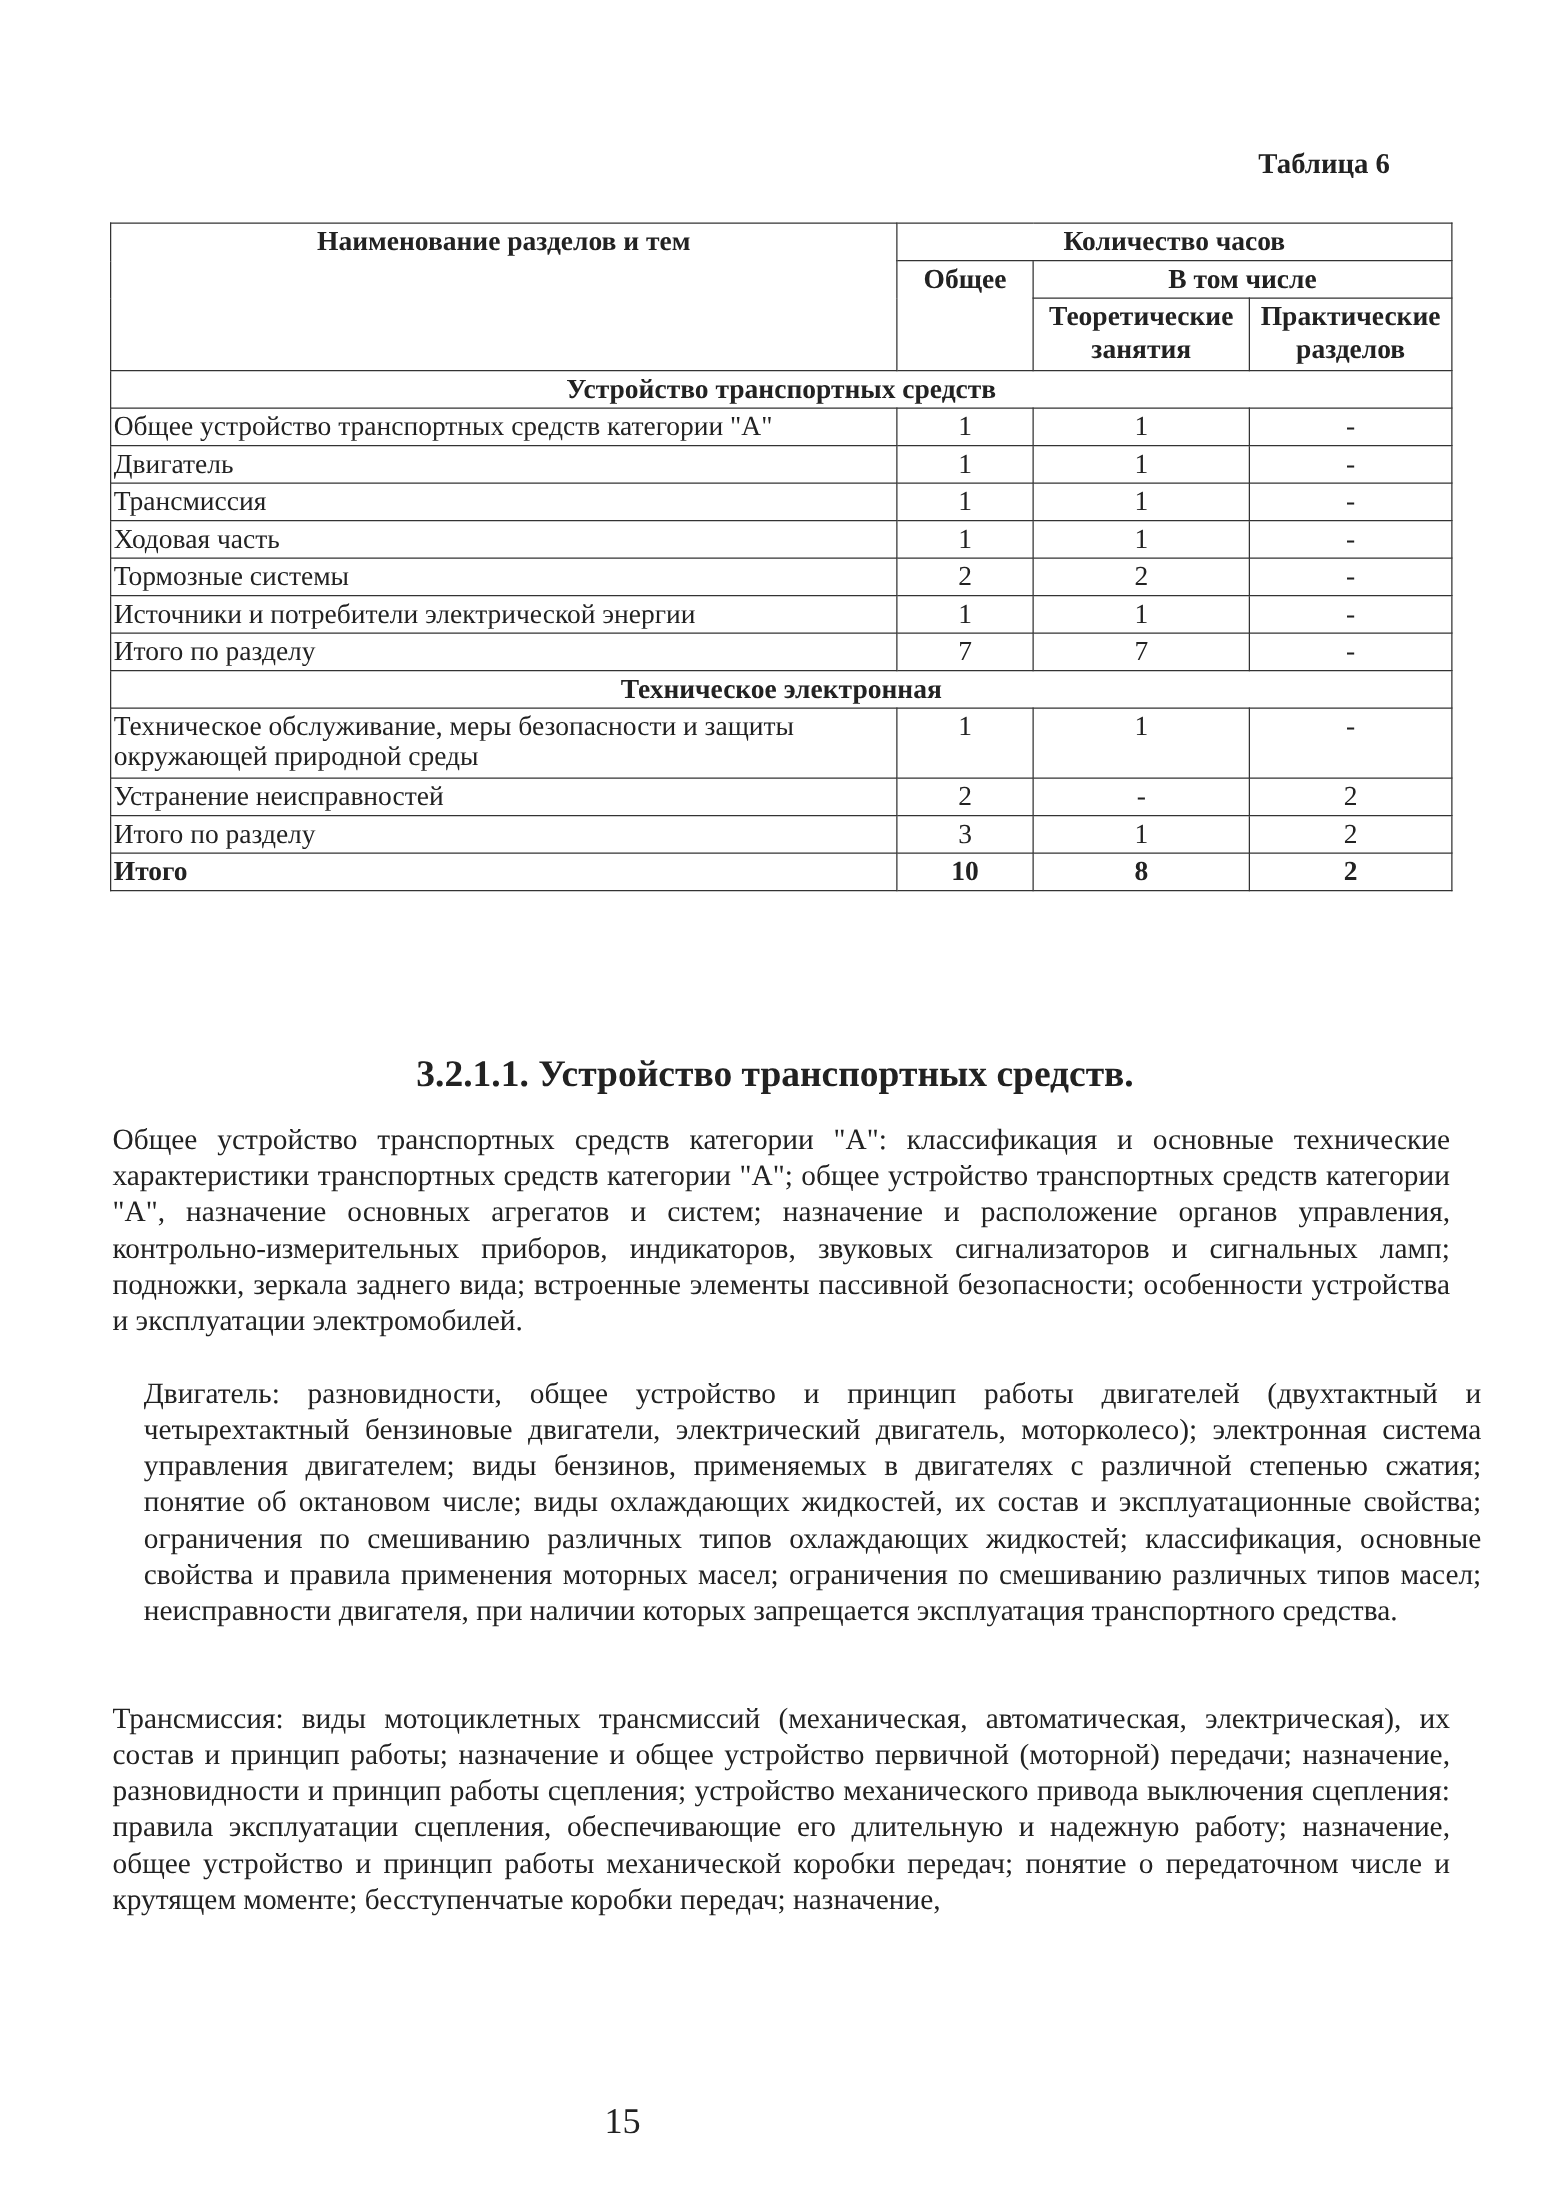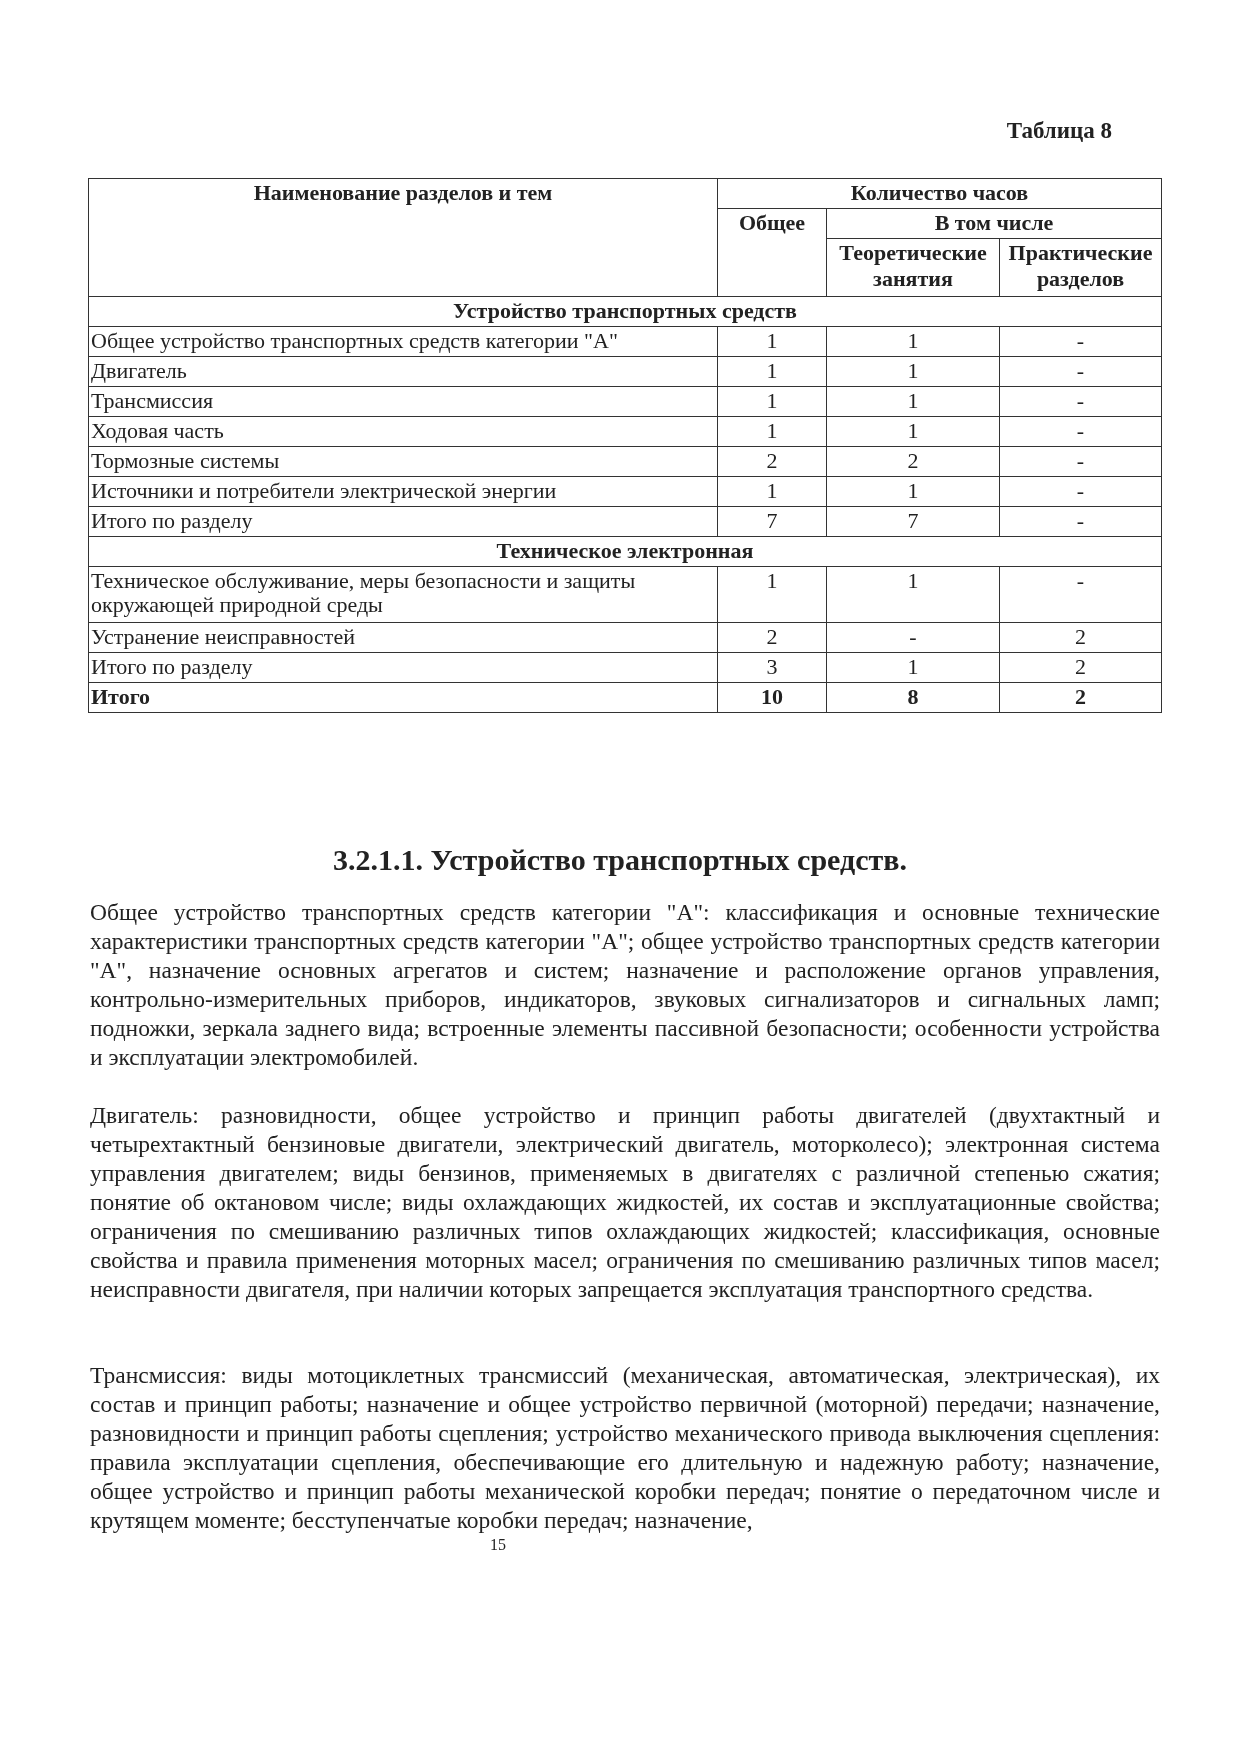--- a/index.html
+++ b/index.html
@@ -35,31 +35,31 @@
   .heading {
     position: absolute; top: 843px; left: 0; width: 1240px;
     text-align: center; font-weight: bold; font-size: 30px;
   }
   .para {
     position: absolute; left: 90px; width: 1070px;
     font-size: 23.5px; line-height: 29px; text-align: justify;
     text-align-last: left;
   }
   .p1 { top: 898px; }
-  .p2 { top: 1101px; }
+  .p2 { top: 1101px; margin-left: 25px; }
   .p3 { top: 1361px; }
   .page-num {
-    position: absolute; top: 1536px; left: 0; width: 996px;
-    text-align: center; font-size: 16px;
+    position: absolute; top: 1681px; left: 0; width: 996px;
+    text-align: center; font-size: 29px;
   }
 </style>
 </head>
 <body>
 
-<div class="caption">Таблица 8</div>
+<div class="caption">Таблица 6</div>
 
 <table class="hours">
   <colgroup>
     <col class="c-name">
       <col class="c-total">
       <col class="c-theory">
       <col class="c-practice">
   </colgroup>
   <thead>
     <tr class="h1">

